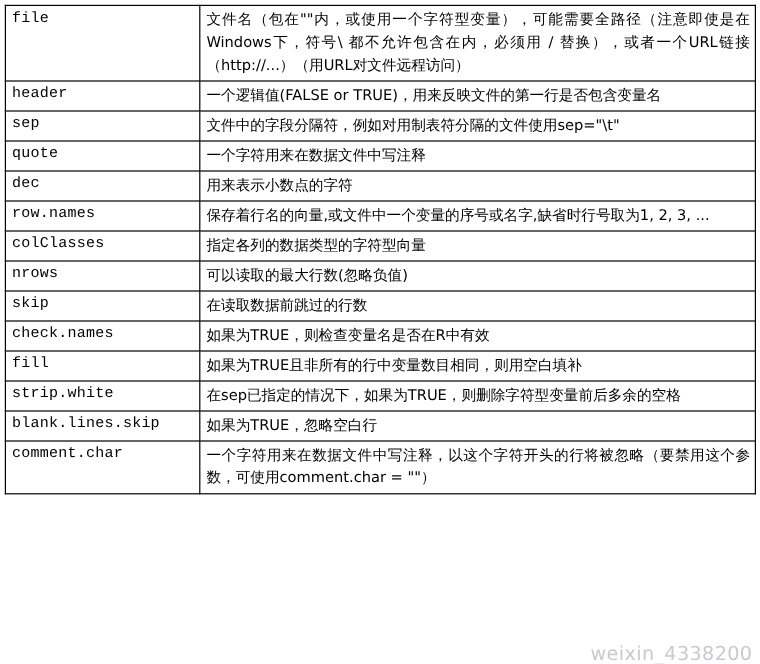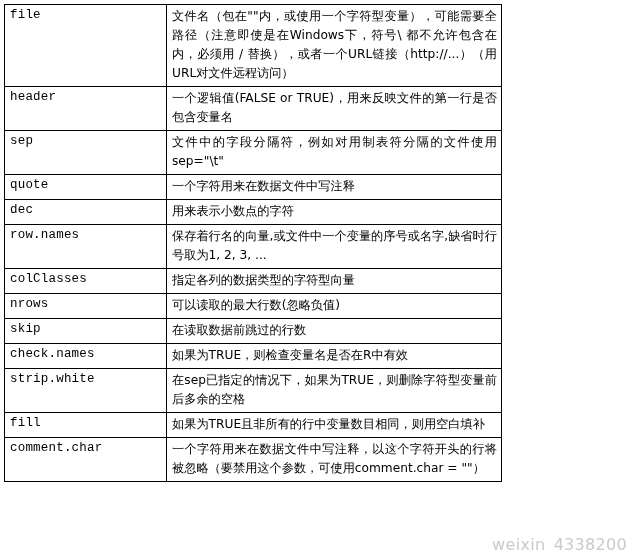--- a/index.html
+++ b/index.html
@@ -15,21 +15,21 @@
     overflow: hidden;
   }
   .doc {
     position: relative;
     width: 633px;
     height: 553px;
     box-sizing: border-box;
   }
   table.params {
     border-collapse: collapse;
-    width: 498px;
+    width: 626px;
     margin: 4px 0 0 4px;
     table-layout: fixed;
   }
   table.params td {
     border: 1px solid #000000;
     vertical-align: top;
     padding: 2px 4px 3px 5px;
   }
   td.name {
     width: 152px;
@@ -98,26 +98,30 @@
       </tr>
       <tr>
         <td class="name">skip</td>
         <td class="desc">在读取数据前跳过的行数</td>
       </tr>
       <tr>
         <td class="name">check.names</td>
         <td class="desc">如果为TRUE，则检查变量名是否在R中有效</td>
       </tr>
       <tr>
+        <td class="name">fill</td>
+        <td class="desc">如果为TRUE且非所有的行中变量数目相同，则用空白填补</td>
+      </tr>
+      <tr>
         <td class="name">strip.white</td>
         <td class="desc">在sep已指定的情况下，如果为TRUE，则删除字符型变量前后多余的空格</td>
       </tr>
       <tr>
-        <td class="name">fill</td>
-        <td class="desc">如果为TRUE且非所有的行中变量数目相同，则用空白填补</td>
+        <td class="name">blank.lines.skip</td>
+        <td class="desc">如果为TRUE，忽略空白行</td>
       </tr>
       <tr>
         <td class="name">comment.char</td>
         <td class="desc">一个字符用来在数据文件中写注释，以这个字符开头的行将被忽略（要禁用这个参数，可使用comment.char = ""）</td>
       </tr>
     </tbody>
   </table>
   <div class="watermark">weixin_4338200</div>
 </div>
 

